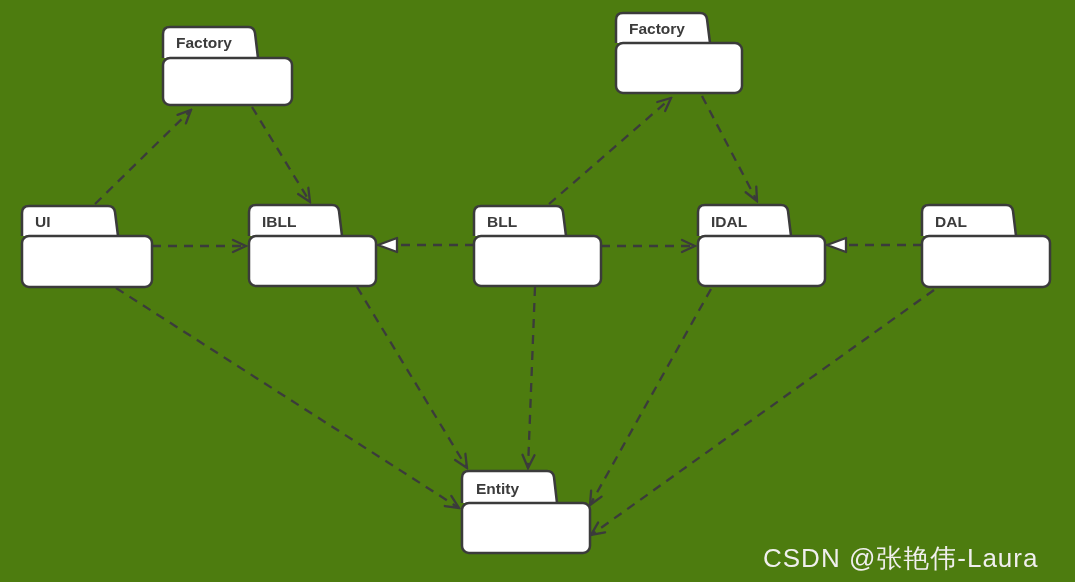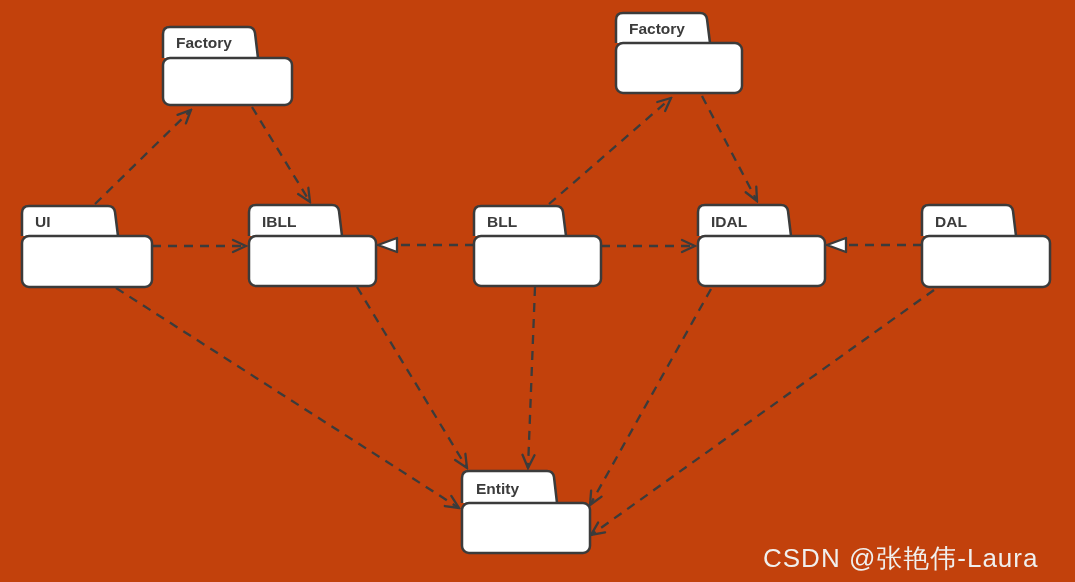--- a/index.html
+++ b/index.html
@@ -1,20 +1,20 @@
 <!DOCTYPE html>
 <html><head>
 <meta charset="utf-8">
 <style>
   html, body { margin: 0; padding: 0; background: #ffffff; }
   .stage {
     position: relative;
     width: 1075px;
     height: 582px;
-    background: #c2410c;
+    background: #4d7c0f;
     overflow: hidden;
     font-family: "Liberation Sans", sans-serif;
   }
   svg { display: block; }
   .edge {
     fill: none;
     stroke: #3b3b3b;
     stroke-width: 2.3;
     stroke-dasharray: 9 7;
     stroke-linecap: butt;

